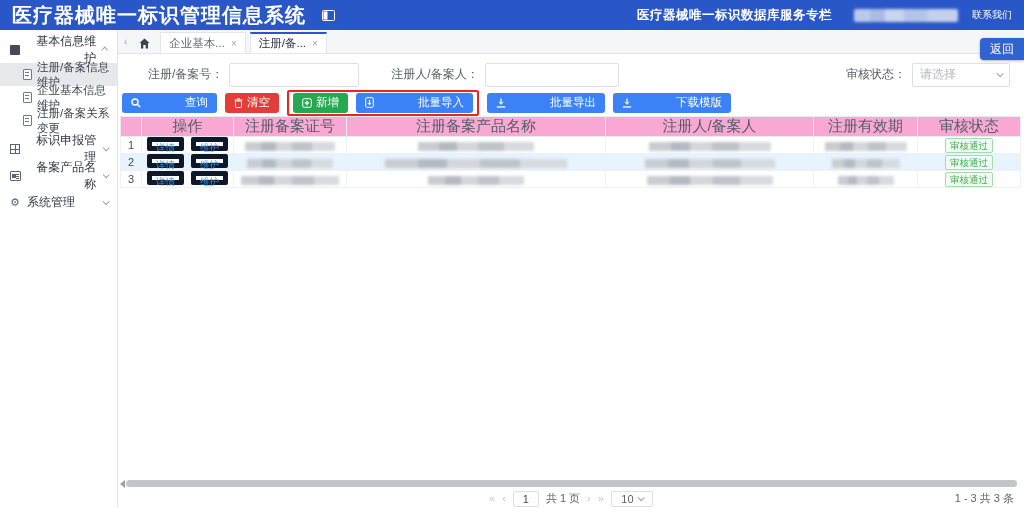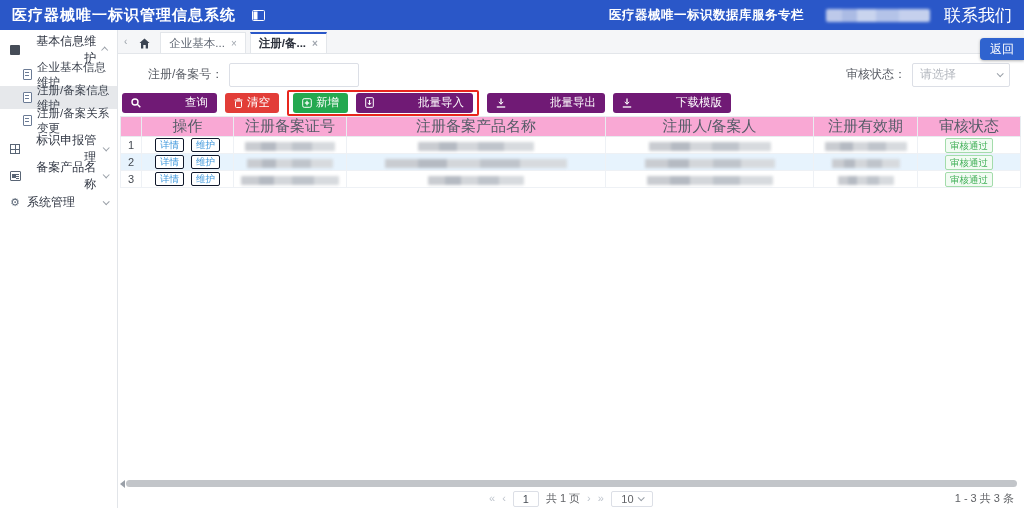--- a/index.html
+++ b/index.html
@@ -1,28 +1,28 @@
 <!DOCTYPE html>
 <html><head>
 <meta charset="utf-8">
 <style>
   * { margin:0; padding:0; box-sizing:border-box; }
   html,body { width:1024px; height:508px; overflow:hidden; background:#fff;
     font-family:"Liberation Sans","DejaVu Sans",sans-serif; }
 
   
   .header { height:30px; background:#2a57c8; display:flex; align-items:center; padding:0 10px 0 12px; color:#fff; }
-  .app-title { font-size:15px; font-weight:bold; letter-spacing:1px; }
+  .app-title { font-size:20px; font-weight:bold; letter-spacing:1px; }
   .layout-toggle { margin-left:16px; display:flex; align-items:center; }
   .header-spacer { flex:1; }
   .portal-title { font-size:12.5px; font-weight:bold; margin-right:22px; letter-spacing:.5px; }
   .user-redact { width:104px; height:13px; border-radius:2px; margin-right:14px;
     background:linear-gradient(90deg,#cdd6ee 0 15%,#b9c6e8 15% 30%,#dbe2f3 30% 48%,#c3cfec 48% 70%,#d6def2 70% 100%);
     filter:blur(1.5px); opacity:.9; }
-  .contact { font-size:17px; margin-right:2px; white-space:nowrap; }
+  .contact { font-size:10px; margin-right:2px; white-space:nowrap; }
 
   
   .body-wrap { display:flex; height:478px; }
   .sidebar { width:118px; background:#fff; border-right:1px solid #e2e5e9; padding-top:6px; flex:none; }
   .main { flex:1; position:relative; display:flex; flex-direction:column; background:#fff; }
 
   
   .sb-group { display:flex; align-items:center; height:27px; padding:0 9px 0 10px; font-size:12px; color:#2f3542; gap:7px; cursor:pointer;text-align:right; }
   .sb-item { display:flex; align-items:center; height:23px; padding-left:23px; font-size:11.5px; color:#3c424e; gap:5px; cursor:pointer; }
   .sb-item.active { background:#e6e8eb; }
@@ -40,21 +40,21 @@
   .news-icon::before { content:""; position:absolute; left:1px; top:2px; width:4px; height:4px; background:#596575; }
   .news-icon::after { content:""; position:absolute; right:1px; top:2px; width:3px; height:1px; background:#596575; box-shadow:0 2px 0 #596575,0 4px 0 #596575; }
   .gear-icon { font-size:11px; color:#596575; line-height:1; flex:none; }
 
   
   .tabbar { height:24px; background:#f5f6f8; display:flex; align-items:flex-end; border-bottom:1px solid #e3e6ea; padding:0 16px 0 3px; position:relative; flex:none; }
   .tab-scroll { color:#9aa0a8; font-size:10px; margin-bottom:6px; cursor:pointer; }
   .tab-scroll.left { margin:0 5px 6px 3px; }
   .home-icon { margin:0 10px 4px 7px; cursor:pointer; display:flex; }
   .tab { height:21px; display:flex; align-items:center; background:#fff; border:1px solid #e3e6ea; border-bottom:none; padding:0 8px; font-size:11.5px; color:#5f6672; margin-right:4px; gap:6px; cursor:pointer; }
-  .tab.active { border-top:2px solid #2a57c8; color:#2b303b; font-weight:bold;align-items:center; }
+  .tab.active { border-top:2px solid #2a57c8; color:#2b303b; font-weight:normal;align-items:center; }
   .tab-close { font-size:10px; color:#a0a6ae; cursor:pointer; }
 
   .back-btn { position:absolute; top:8px; right:0; height:22px; background:#2f63cf; color:#fff; font-size:12px;
     padding:0 10px; border-radius:4px 0 0 4px; display:flex; align-items:center; z-index:3; cursor:pointer;
     box-shadow:0 1px 3px rgba(0,0,0,.3); }
 
   
   .filter-row { display:flex; align-items:center; height:35px; padding-top:6px; flex:none; }
   .fg { display:flex; align-items:center; gap:6px; }
   .fg label { font-size:12px; color:#5a5e66; white-space:nowrap; }
@@ -64,34 +64,34 @@
   .fg3 { margin-left:32px; } .fg3 input { width:134px; }
   .fg4 { margin-left:auto; margin-right:14px; }
   .select-box { width:98px; height:24px; border:1px solid #dcdfe6; border-radius:2px; display:flex; align-items:center; padding:0 7px; font-size:12px; color:#b4b8bf; cursor:pointer; }
   .select-box .caret { margin-left:auto; }
 
   
   .toolbar { display:flex; align-items:center; height:25px; margin-top:1px; padding-left:4px; gap:8px; flex:none; }
   .btn { height:20px; border:none; border-radius:3px; color:#fff; font-size:11.5px; padding:0 9px;
     display:flex; align-items:center; gap:4px; cursor:pointer; white-space:nowrap;
     font-family:"Liberation Sans","DejaVu Sans",sans-serif; }
-  .btn.blue { background:#701a75;gap:44px; }
+  .btn.blue { background:#3b82f6;gap:44px; }
   .btn.red { background:#e23d38; }
   .btn.green { background:#24a850; }
   .annotation-box { border:2px solid #e8261d; border-radius:2px; padding:1px 4px; display:flex; align-items:center; gap:8px; }
 
   
   .grid { width:calc(100% - 5px); margin:1px 3px 0 2px; border-collapse:collapse; table-layout:fixed; flex:none; }
   .grid th { background:#f9a8d4; font-weight:normal; color:#565c68; font-size:15px; height:18px;
     border:1px solid #e8ecf0; text-align:center; }
   .grid td { height:17px; font-size:11px; border-bottom:1px solid #eef1f5; border-right:1px solid #eef1f5;
     text-align:center; color:#454a52; }
   .grid td:first-child { border-left:1px solid #eef1f5; }
   tr.hl td { background:#e7f3fd; }
-  .mini-btn { height:14px; border:1px solid #0f172a; background:#fff; color:#3e97dc; font-size:9.5px;
+  .mini-btn { height:14px; border:5px solid #0f172a; background:#fff; color:#3e97dc; font-size:9.5px;
     border-radius:2px; padding:0 4px; margin:0 2px; cursor:pointer; line-height:12px;
     font-family:"Liberation Sans","DejaVu Sans",sans-serif; }
   .badge { display:inline-block; font-size:9.5px; color:#42b058; border:1px solid #a3dcab; background:#f2fbf3;
     border-radius:2px; padding:1px 4px; line-height:11px; }
   .redact { display:inline-block; height:9px; border-radius:1px; vertical-align:middle;
     background:linear-gradient(90deg,#c9ccd1 0 18%,#b5bac2 18% 34%,#d3d6da 34% 52%,#bfc4cb 52% 74%,#d7dade 74% 100%);
     filter:blur(1.4px); }
 
   .flex-spacer { flex:1; }
 
@@ -123,27 +123,27 @@
 </div>
 
 <div class="body-wrap">
 
   <div class="sidebar">
     <div class="sb-group">
       <span class="sq-icon"></span>
       <span>基本信息维护</span>
       <span class="sb-caret caret up"></span>
     </div>
+    <div class="sb-item active">
+      <span class="doc-icon"></span>
+      <span>注册/备案信息维护</span>
+    </div>
     <div class="sb-item">
       <span class="doc-icon"></span>
       <span>企业基本信息维护</span>
-    </div>
-    <div class="sb-item active">
-      <span class="doc-icon"></span>
-      <span>注册/备案信息维护</span>
     </div>
     <div class="sb-item">
       <span class="doc-icon"></span>
       <span>注册/备案关系变更</span>
     </div>
     <div class="sb-group" style="margin-top:3px;">
       <span class="grid-icon"></span>
       <span>标识申报管理</span>
       <span class="sb-caret caret down"></span>
     </div>
@@ -177,20 +177,24 @@
         <span class="tab-close">×</span>
       </div>
 
     </div>
 
     <div class="back-btn">返回</div>
 
     <div class="filter-row">
       <div class="fg fg1">
         <label>注册/备案号：</label>
+        <input type="text" style="">
+      </div>
+      <div class="fg fg3">
+        <label>注册人/备案人：</label>
         <input type="text" style="">
       </div>
       <div class="fg fg4">
         <label>审核状态：</label>
         <div class="select-box">
           <span>请选择</span>
           <span class="caret down"></span>
         </div>
       </div>
     </div>

